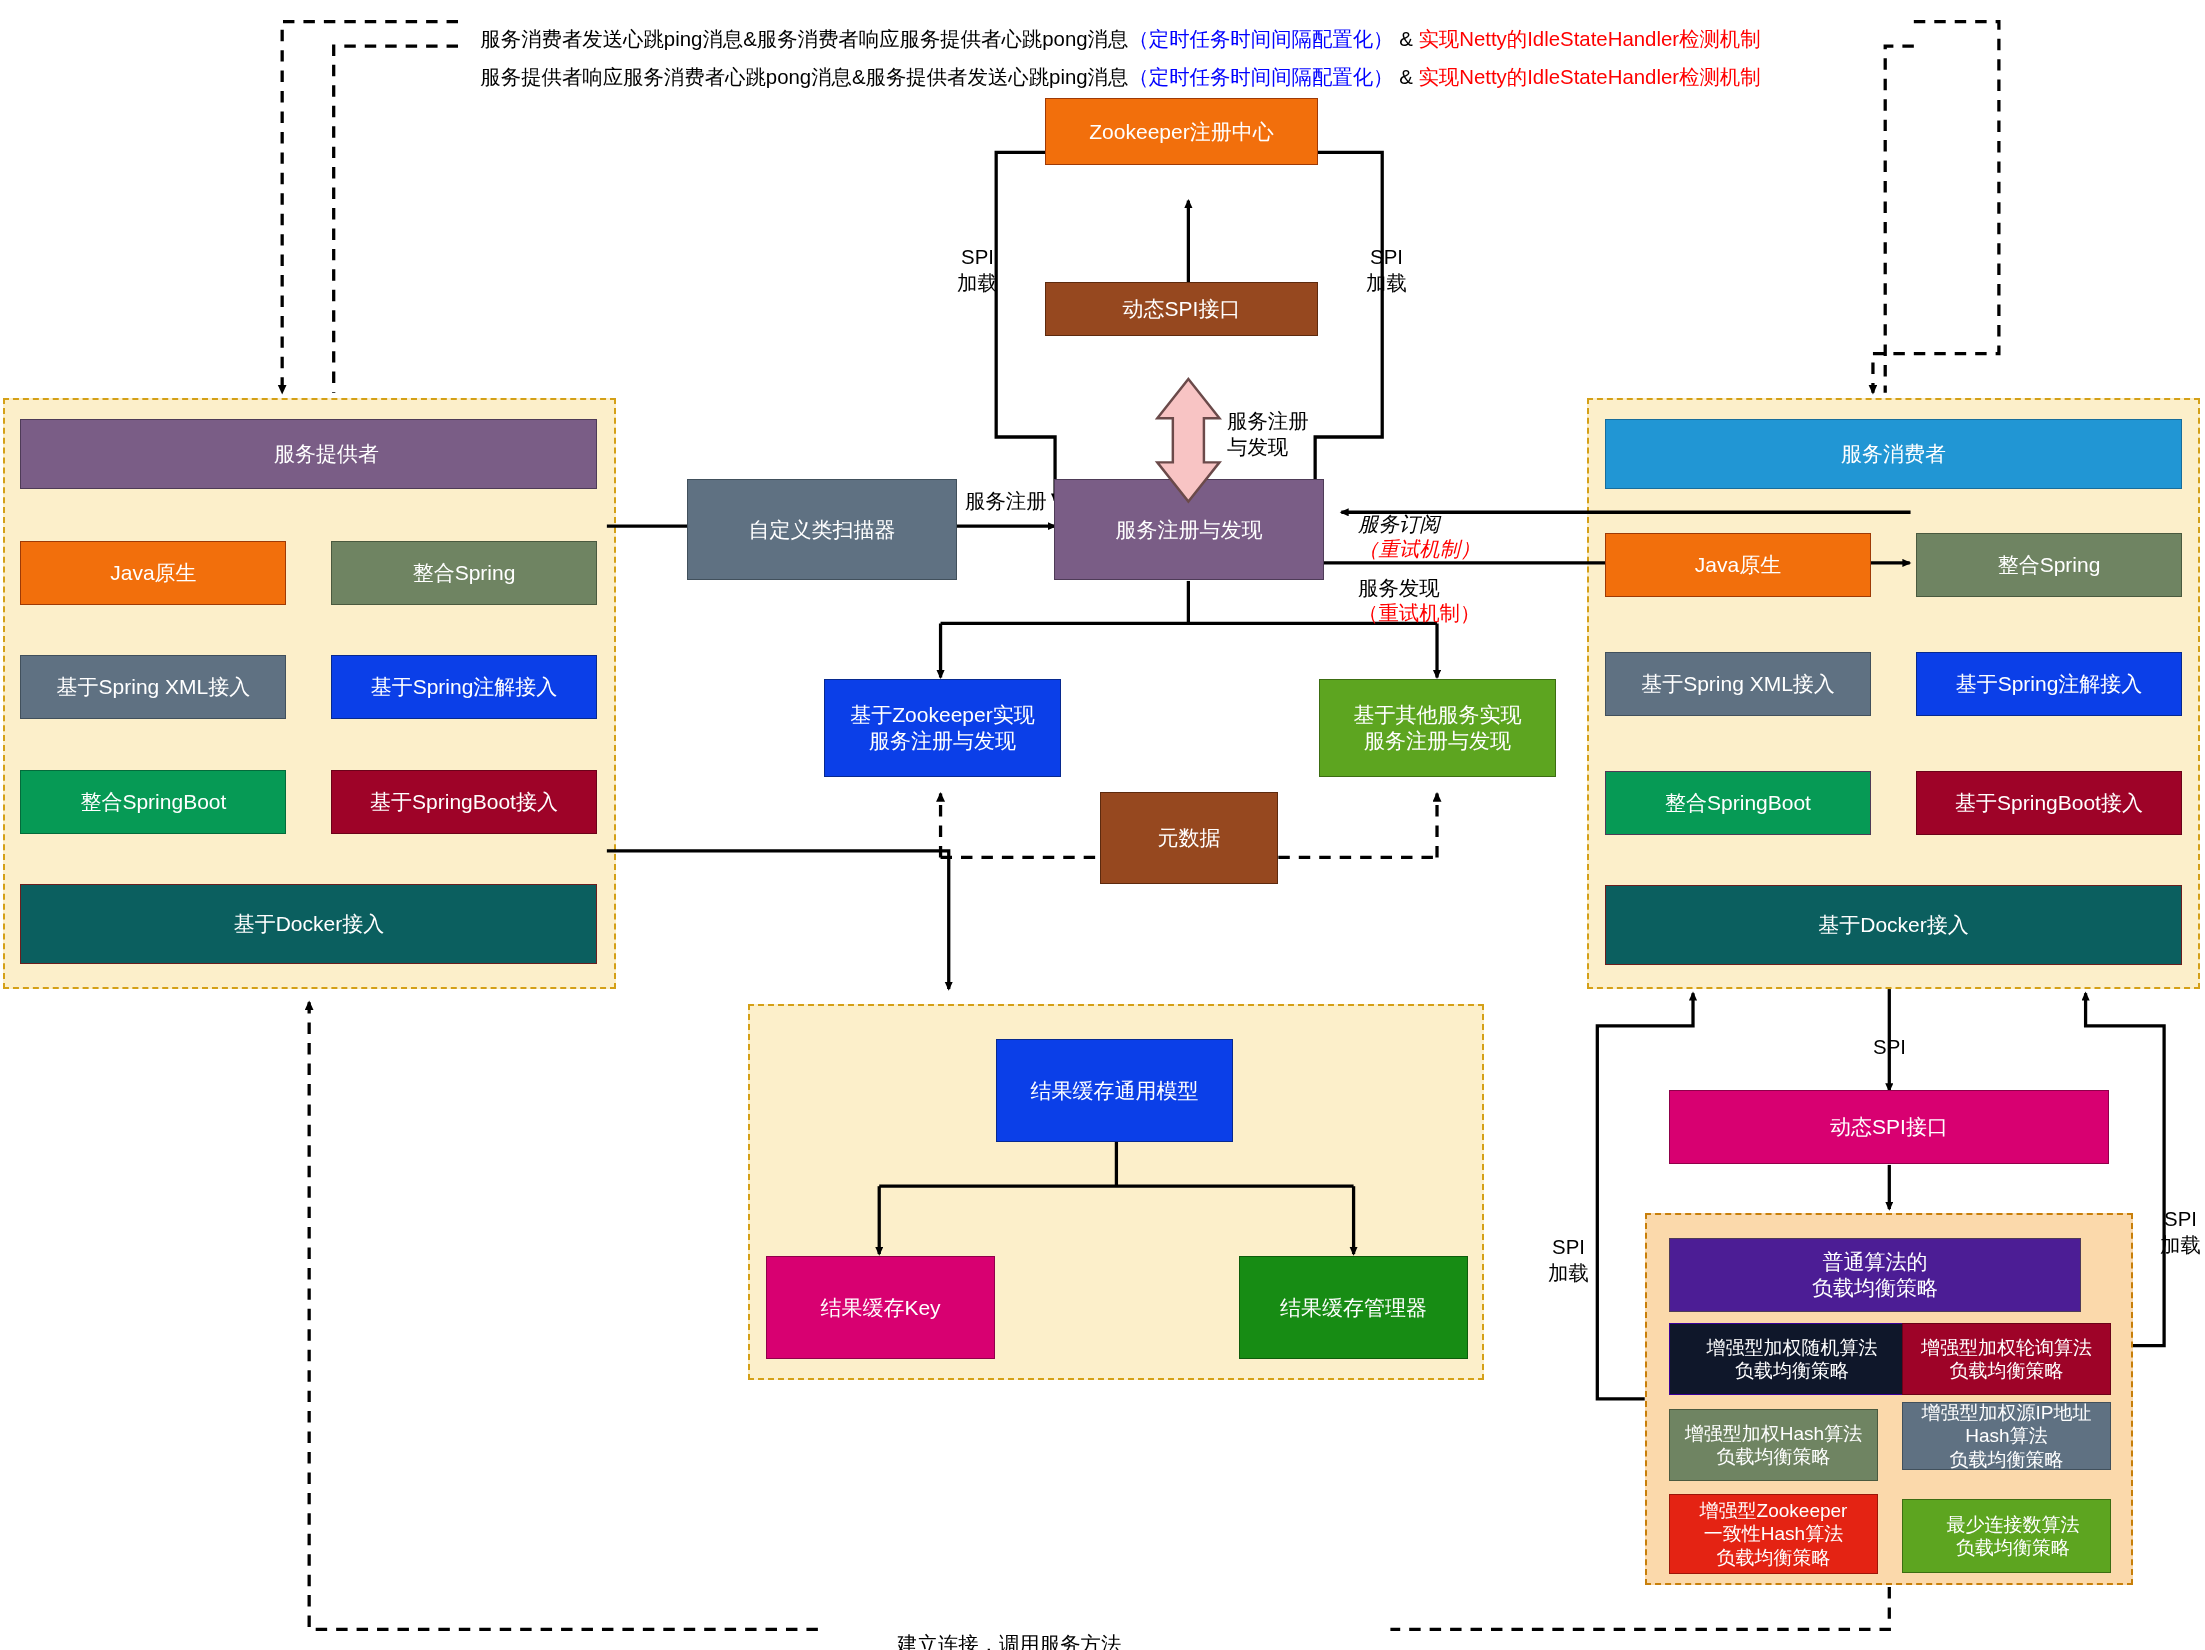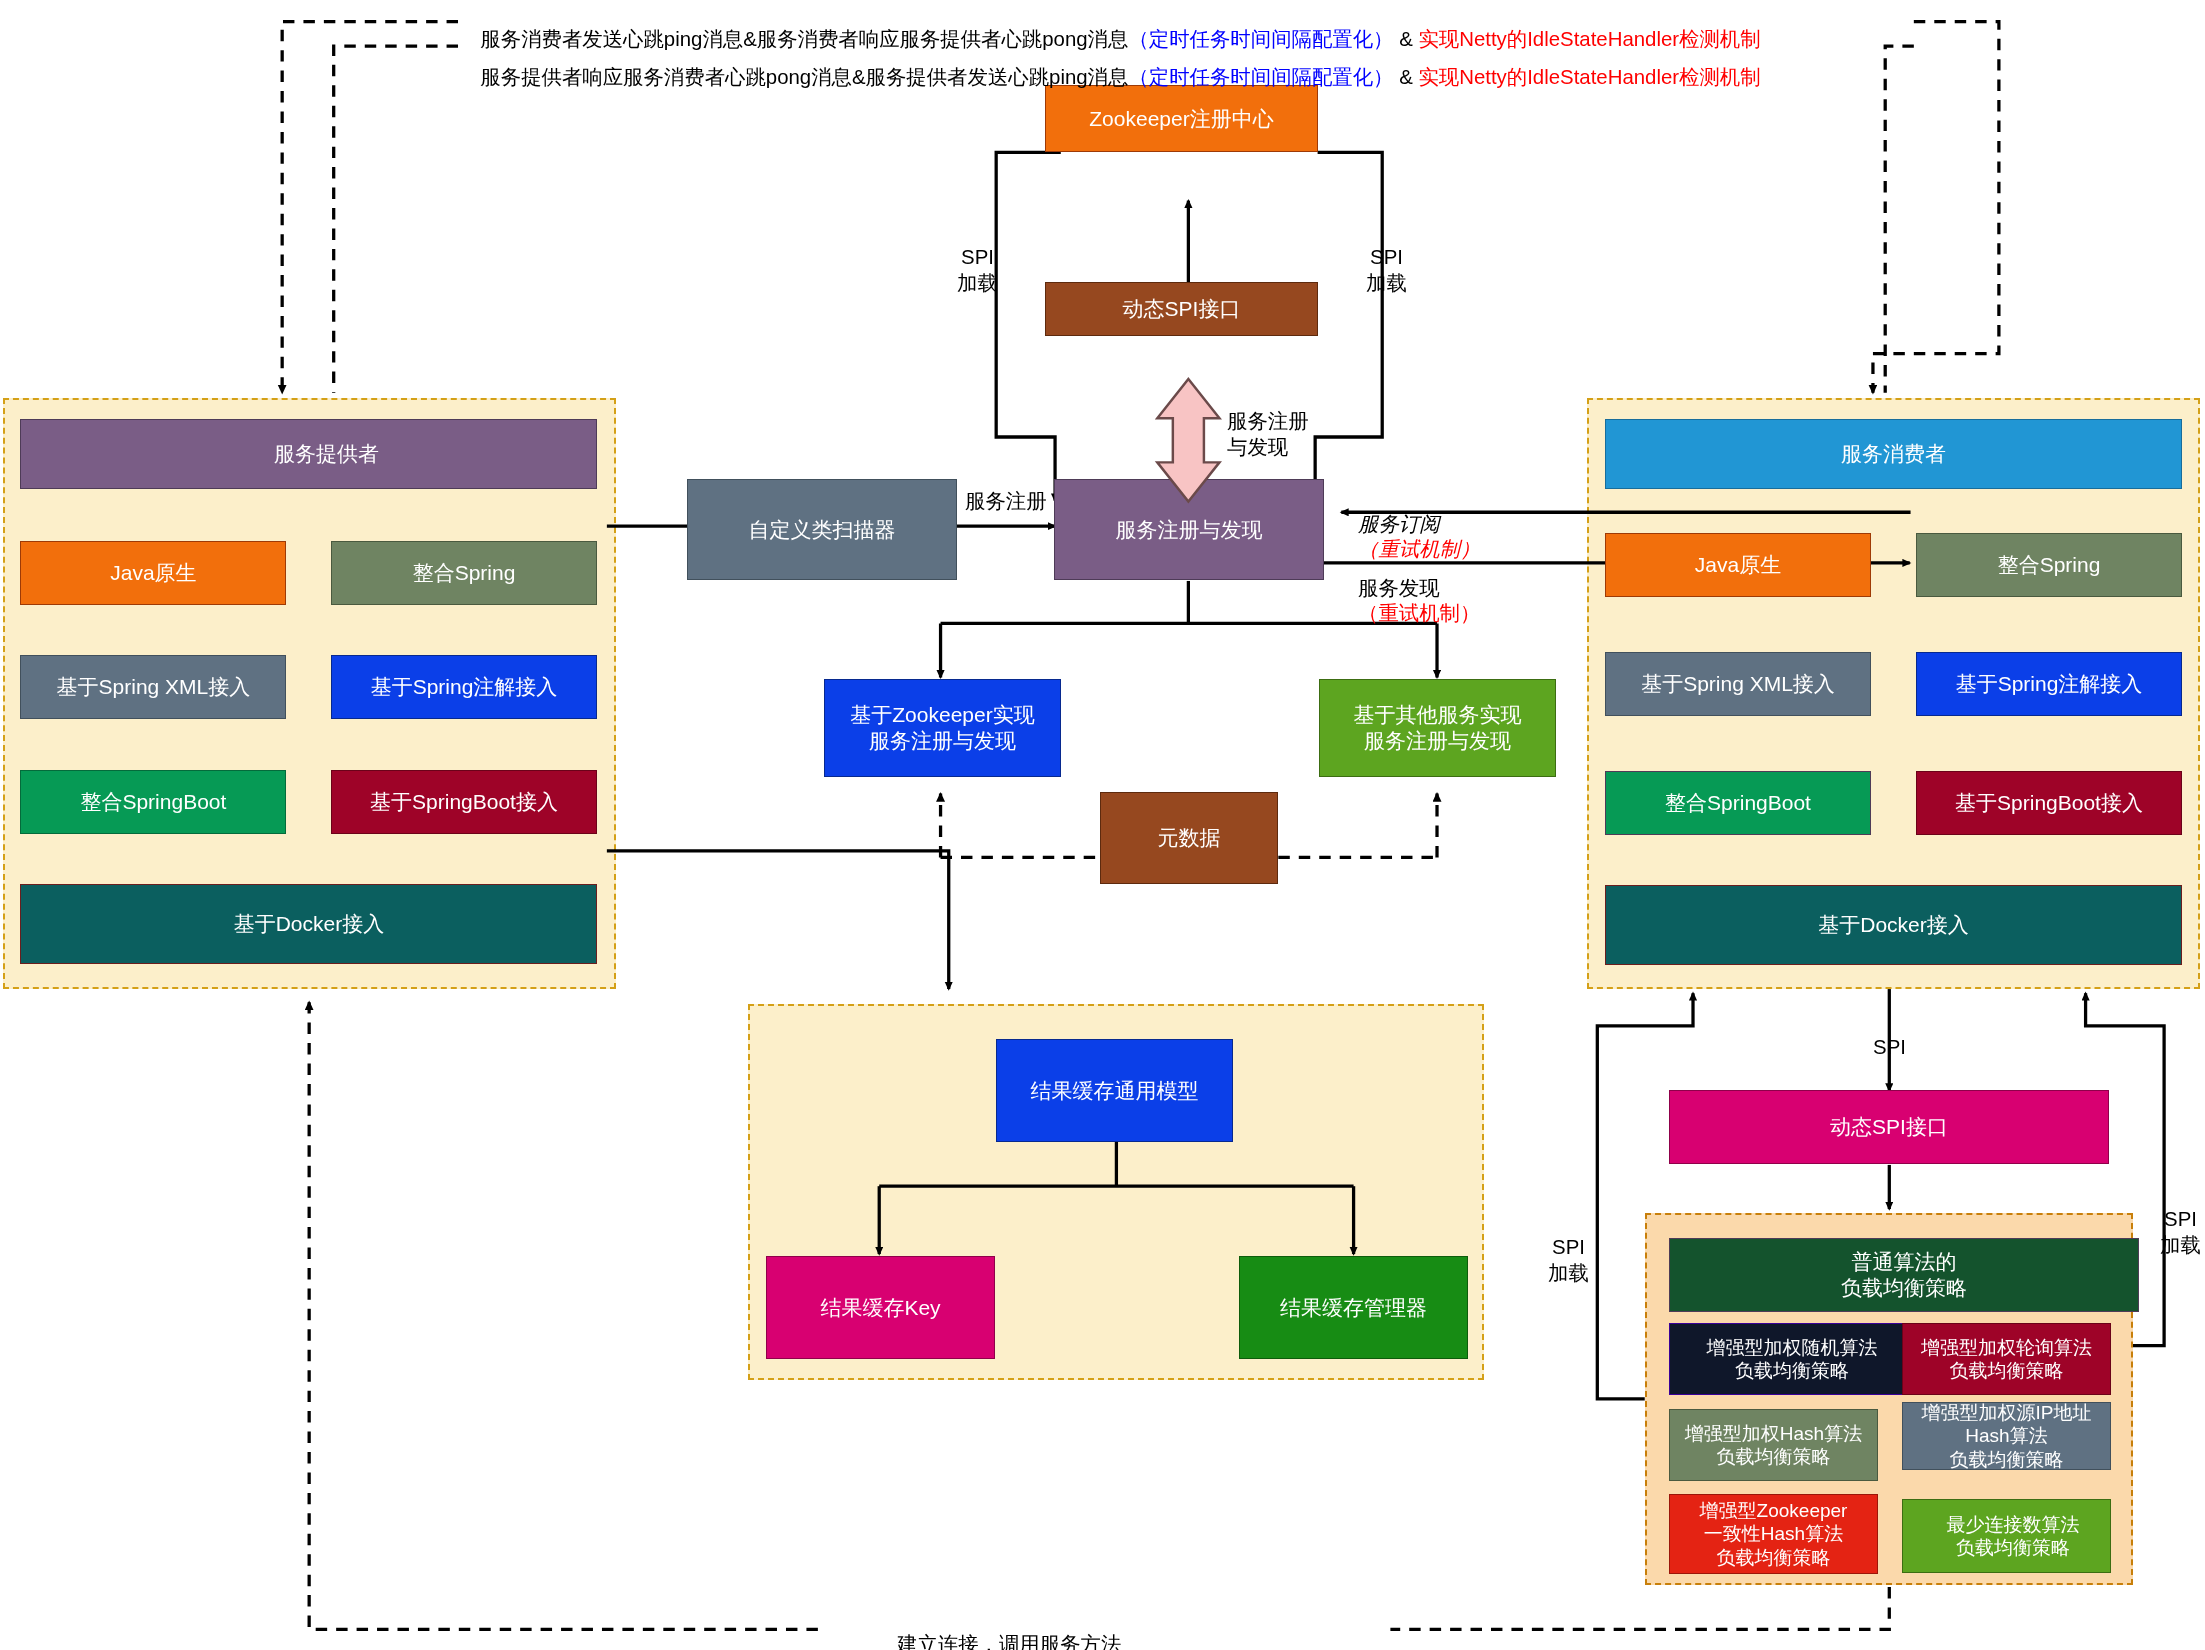--- a/index.html
+++ b/index.html
@@ -147,21 +147,21 @@
       <path d="M1150,1048 L1345,1048"></path>
       <path d="M1757,1048 L1757,970" marker-end="url(#ahd)"></path>
       <path d="M1563,1048 L1757,1048"></path>
 
       
       <path d="M2310,1940 L2310,1992 L1700,1992"></path>
       <path d="M1000,1992 L378,1992 L378,1225" marker-end="url(#ahd)"></path>
     </g>
   </svg>
 
-  <div class="box" style="left:1045px; top:85px; width:273px; height:67px; background:#f26f0c; border-color:#9e3a06;">
+  <div class="box" style="left:1045px; top:98px; width:273px; height:67px; background:#f26f0c; border-color:#9e3a06;">
     <span>Zookeeper注册中心</span>
   </div>
 
   <div class="box" style="left:1045px; top:282px; width:273px; height:54px; background:#96481f; border-color:#5d2a0e;">
     <span>动态SPI接口</span>
   </div>
 
   <svg class="wires top" viewBox="0 0 2696 2018">
     <g>
       <path d="M1453,463 L1491,511 L1472,511 L1472,565 L1491,565 L1453,613
@@ -287,21 +287,21 @@
   <div class="box" style="left:1669px; top:1090px; width:440px; height:74px; background:#d80071; border-color:#8f004a;">
     <span>动态SPI接口</span>
   </div>
 
   <div class="lbl ctr" style="left:1536px; top:1235px; width:65px;">SPI
 加载</div>
 
   <div class="lbl ctr" style="left:2148px; top:1207px; width:65px;">SPI
 加载</div>
 
-  <div class="box" style="left:1669px; top:1238px; width:470px; height:74px; background:#14532d; border-color:#4e3b57;">
+  <div class="box" style="left:1669px; top:1238px; width:412px; height:74px; background:#4c1d95; border-color:#4e3b57;">
     <span>普通算法的
 负载均衡策略</span>
   </div>
 
   <div class="box" style="left:1669px; top:1323px; width:246px; height:72px; background:#0f172a; border-color:#3a0099; font-size:19px;">
     <span>增强型加权随机算法
 负载均衡策略</span>
   </div>
 
   <div class="box" style="left:1902px; top:1323px; width:209px; height:72px; background:#9e0328; border-color:#6b0219; font-size:19px;">

